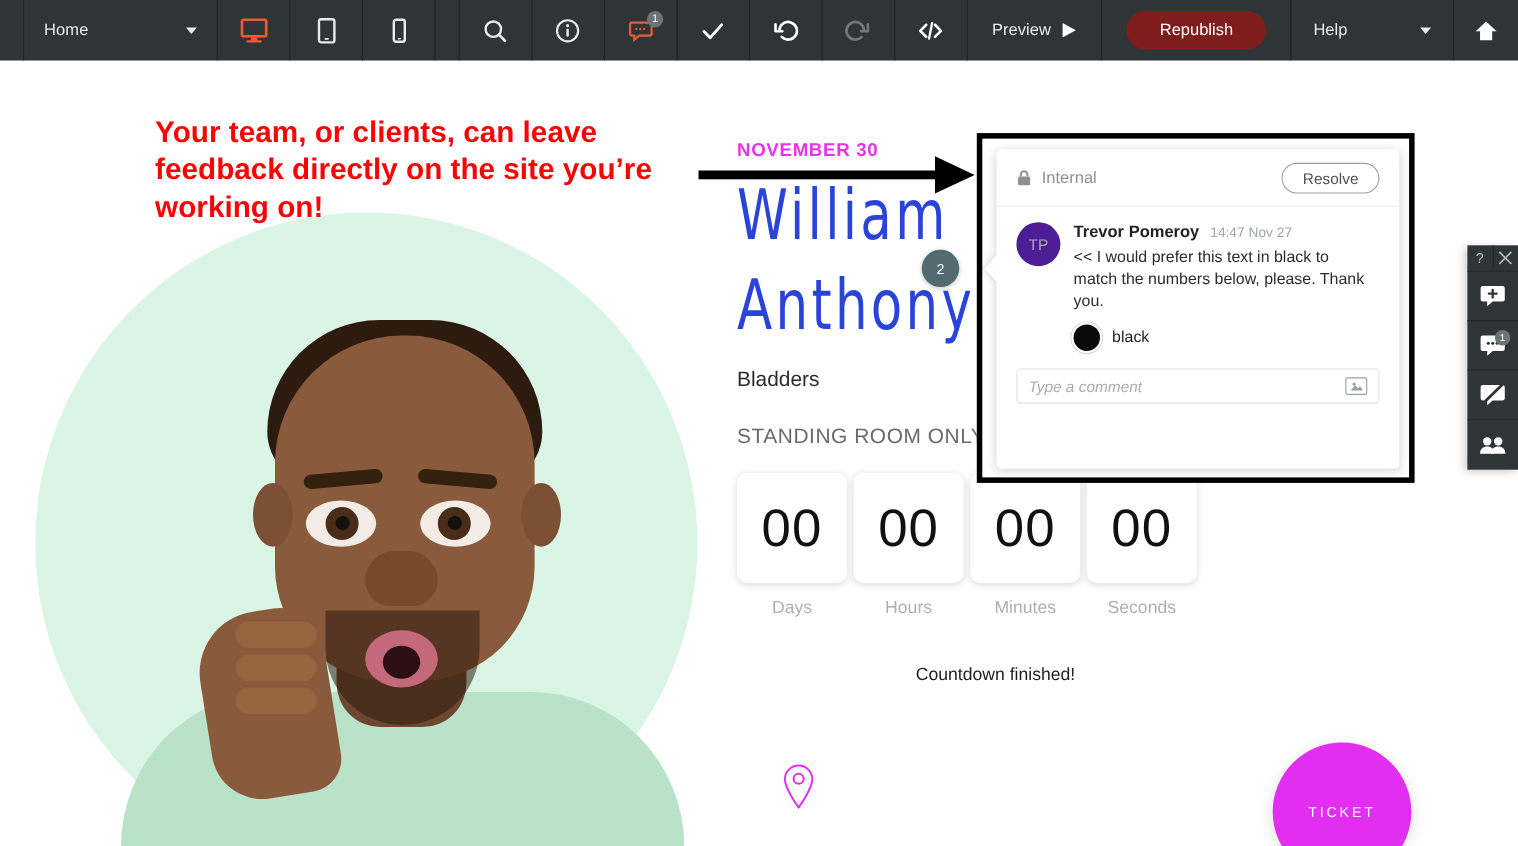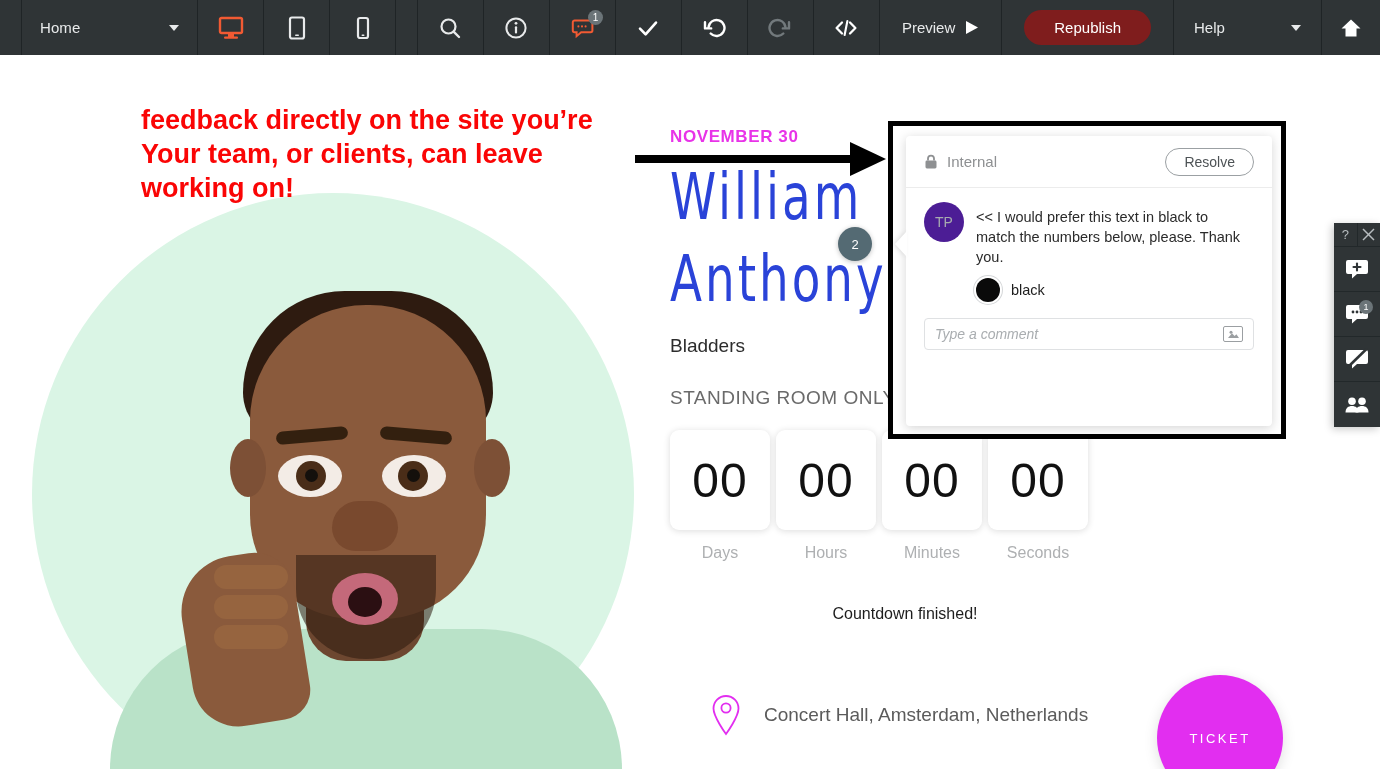--- a/index.html
+++ b/index.html
@@ -467,22 +467,22 @@
     <div class="p-beard"></div>
     <div class="p-mouth"></div>
     <div class="p-mouth-in"></div>
     <div class="p-hand"></div>
     <div class="p-finger f1"></div>
       <div class="p-finger f2"></div>
       <div class="p-finger f3"></div>
   </div>
 
   <div class="annot-text">
+    <div>Your team, or clients, can leave</div>
     <div>feedback directly on the site you’re</div>
-    <div>Your team, or clients, can leave</div>
     <div>working on!</div>
   </div>
   <div class="arrow-line"></div>
   <div class="arrow-head"></div>
 
   <div class="site-col">
     <div class="nov-date">NOVEMBER 30</div>
     <div class="band-name l1">William</div>
     <div class="band-name l2">Anthony</div>
     <div class="subtitle">Bladders</div>
@@ -507,21 +507,20 @@
       </div>
     </div>
 
     <div class="cd-finished">Countdown finished!</div>
 
     <div class="venue">
       <svg width="32" height="44" viewBox="0 0 32 44">
         <path d="M16 3 C9 3 3.5 8.5 3.5 15.5 C3.5 24 16 41 16 41 C16 41 28.5 24 28.5 15.5 C28.5 8.5 23 3 16 3 Z" fill="none" stroke="#e22ef0" stroke-width="1.8"></path>
         <circle cx="16" cy="15" r="4.6" fill="none" stroke="#e22ef0" stroke-width="1.8"></circle>
       </svg>
-      <span class="venue-text">Concert Hall, Amsterdam, Netherlands</span>
     </div>
   </div>
 
   <div class="ticket-btn">TICKET</div>
 
   <div class="count-badge">2</div>
 
   <div class="comment-wrap">
     <div class="comment-card">
       <div class="cc-pointer"></div>
@@ -533,20 +532,24 @@
             <path d="M4 6.5 V4.6 a3 3 0 0 1 6 0 V6.5" fill="none" stroke="#8e9092" stroke-width="1.8"></path>
           </svg>
           <span>Internal</span>
         </div>
         <button class="resolve-btn">Resolve</button>
       </div>
 
       <div class="cc-body">
         <div class="avatar">TP</div>
         <div>
+          <div class="cc-meta">
+            <span class="cc-author">Trevor Pomeroy</span>
+            <span class="cc-time">14:47 Nov 27</span>
+          </div>
           <div class="cc-text">&lt;&lt; I would prefer this text in black to match the numbers below, please. Thank you.</div>
           <div class="cc-swatch-row">
             <span class="swatch"></span>
             <span class="swatch-label">black</span>
           </div>
         </div>
       </div>
 
       <div class="cc-input-row">
         <div class="cc-input">

